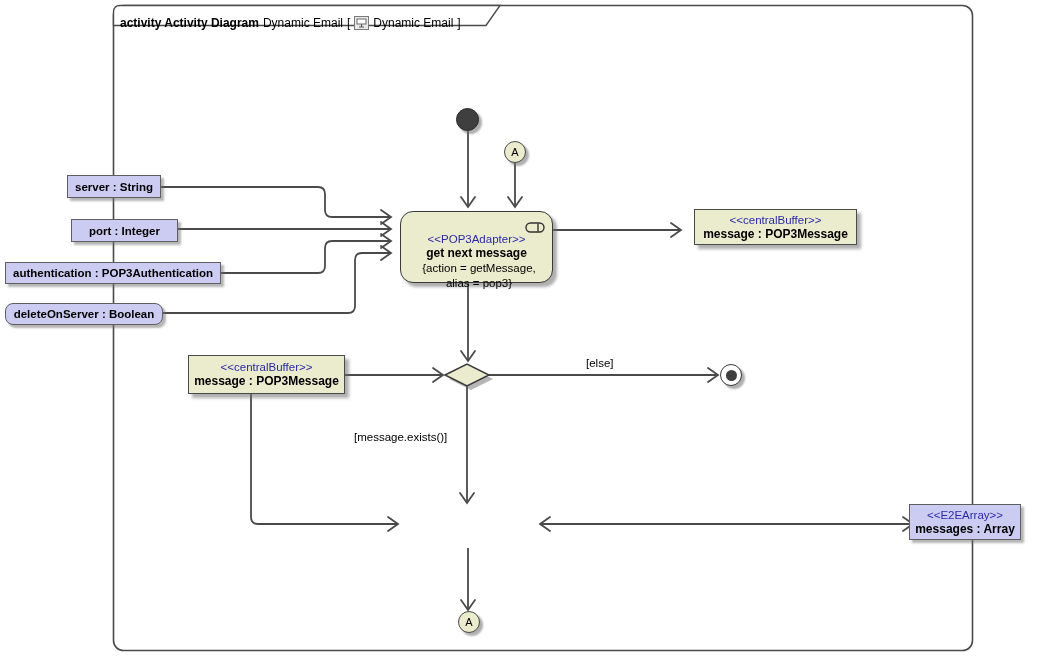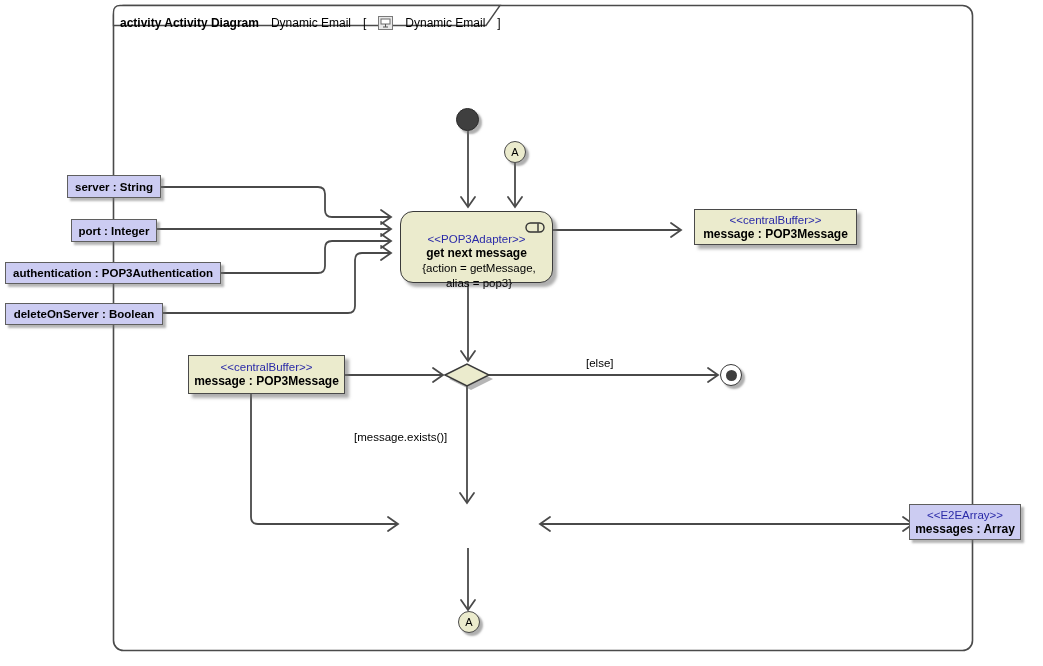--- a/index.html
+++ b/index.html
@@ -30,21 +30,21 @@
   .initial{width:23px;height:23px;background:#3f3f3f;border:1px solid #2b2b2b;}
   .connector{width:22px;height:22px;background:#ebebcd;border:1.5px solid #4a4a4a;
              display:flex;align-items:center;justify-content:center;font-size:11px;}
   .final-outer{width:22px;height:22px;background:#fff;border:1.9px solid #3a3a3a;
                display:flex;align-items:center;justify-content:center;}
   .final-inner{width:11px;height:11px;border-radius:50%;background:#3f3f3f;}
 
   .edgelabel{position:absolute;font-size:11.5px;white-space:nowrap;background:#fff;padding:0 2px;}
 
   .tabtitle{position:absolute;left:120px;top:7px;height:32px;display:flex;align-items:center;
-            gap:12px;font-size:12px;white-space:nowrap;}
+            gap:4px;font-size:12px;white-space:nowrap;}
   .tabtitle .kw{font-weight:bold;}
   .dicon{width:15px;height:14px;box-sizing:border-box;border:1px solid #7a7a7a;background:#e9e9e9;
          display:flex;align-items:center;justify-content:center;}
 
   .actionbody{position:absolute;left:400px;top:211px;width:153px;height:72px;padding-top:20px;
               display:flex;flex-direction:column;}
   .oicon{position:absolute;top:7px;right:7px;}
   .rake{position:absolute;right:7px;bottom:4px;}
 </style>
 </head>
@@ -173,27 +173,27 @@
   </div>
 
   <div class="node buffer" style="left:177px;top:355px;width:157px;height:39px;border-width:1.4px;border-color:#4a4a4a;">
     <div class="stereo">&lt;&lt;centralBuffer&gt;&gt;</div>
     <div class="nname">message : POP3Message</div>
   </div>
 
   <div class="param" style="left:67px;top:175px;width:94px;height:23px;">
     <span>server : String</span>
   </div>
-  <div class="param" style="left:71px;top:219px;width:86px;height:23px;">
+  <div class="param" style="left:71px;top:219px;width:107px;height:23px;">
     <span>port : Integer</span>
   </div>
   <div class="param" style="left:5px;top:262px;width:216px;height:22px;">
     <span>authentication : POP3Authentication</span>
   </div>
-  <div class="param" style="left:5px;top:303px;width:158px;height:22px;">
+  <div class="param" style="left:5px;top:303px;width:158px;height:22px;border-radius:8px;">
     <span>deleteOnServer : Boolean</span>
   </div>
 
   <div class="edgelabel" style="left:584px;top:357px;">[else]</div>
   <div class="edgelabel" style="left:352px;top:431px;">[message.exists()]</div>
 
   <div class="circle final-outer" style="left:720px;top:364px;">
     <div class="final-inner"></div>
   </div>
 

